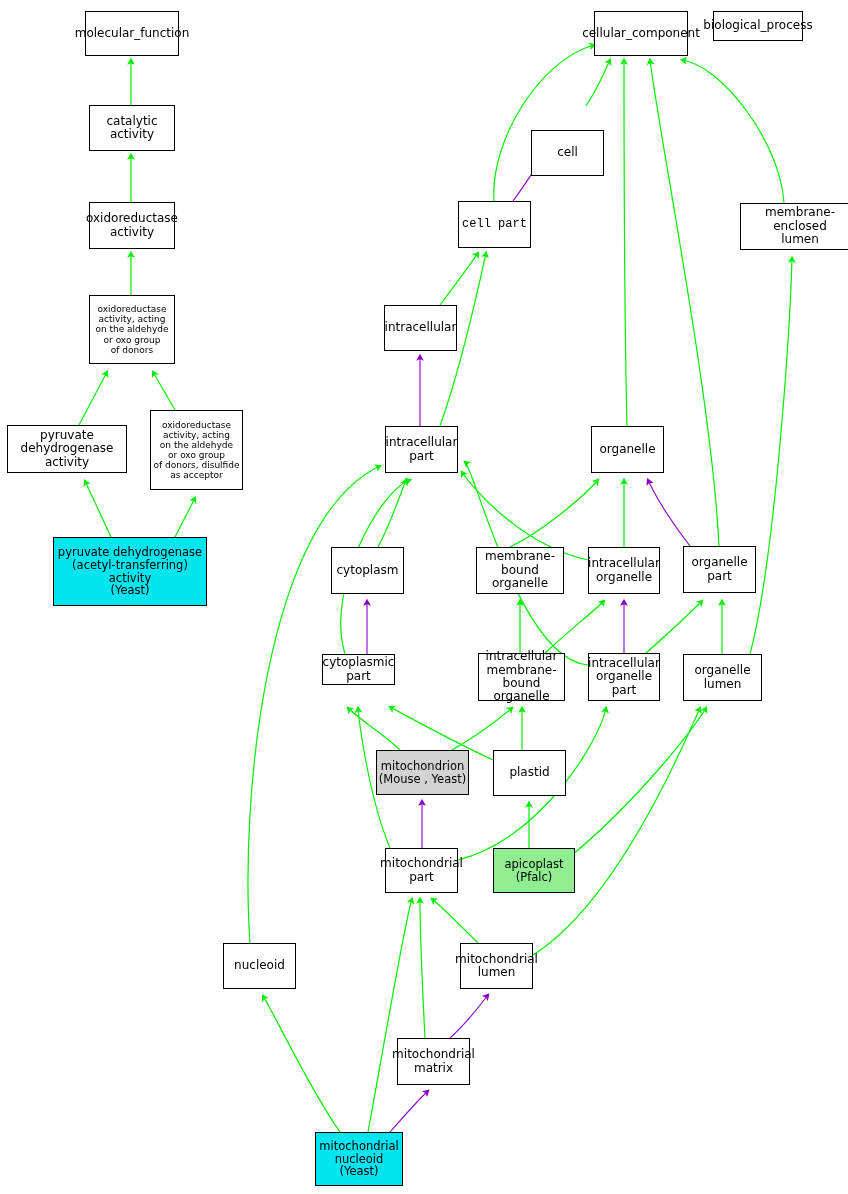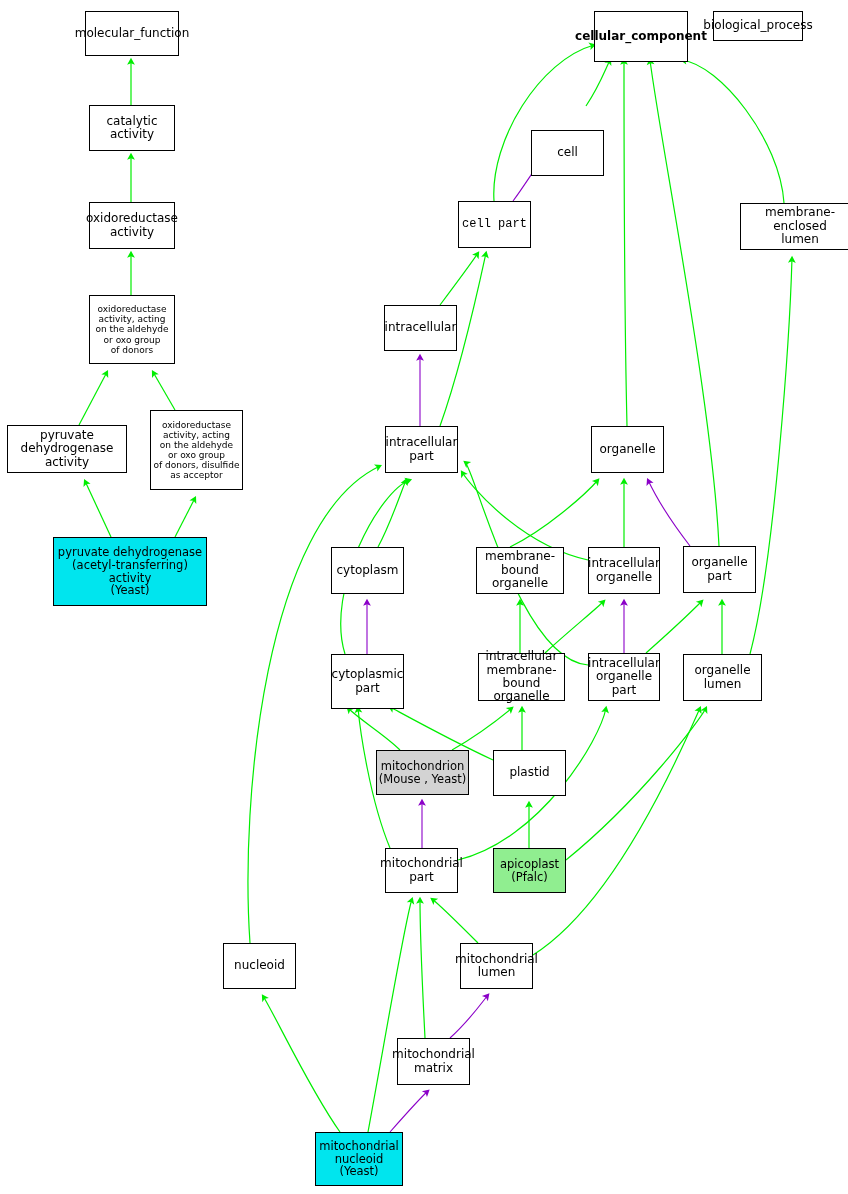--- a/index.html
+++ b/index.html
@@ -110,50 +110,50 @@
       <div class="node sz-s " style="left: 150px; top: 410px; width: 93px; height: 80px;"><span>oxidoreductase
 activity, acting
 on the aldehyde
 or oxo group
 of donors, disulfide
 as acceptor</span></div>
       <div class="node sz-l hl-cyan" style="left: 53px; top: 537px; width: 154px; height: 69px;"><span>pyruvate dehydrogenase
 (acetyl-transferring)
 activity
 (Yeast)</span></div>
-      <div class="node sz-m " style="left: 594px; top: 11px; width: 94px; height: 51px; font-weight: bold;"><span>cellular_component</span></div>
+      <div class="node sz-m " style="left: 594px; top: 11px; width: 94px; height: 45px;"><span>cellular_component</span></div>
       <div class="node sz-m " style="left: 713px; top: 11px; width: 90px; height: 30px;"><span>biological_process</span></div>
       <div class="node sz-m " style="left: 531px; top: 106px; width: 73px; height: 46px; margin-top: 24px;"><span>cell</span></div>
       <div class="node sz-m " style="left: 458px; top: 201px; width: 73px; height: 47px; font-family: Liberation Mono, monospace;"><span>cell part</span></div>
       <div class="node sz-m " style="left: 740px; top: 203px; width: 120px; height: 47px;"><span>membrane-enclosed
 lumen</span></div>
       <div class="node sz-m " style="left: 384px; top: 305px; width: 73px; height: 46px;"><span>intracellular</span></div>
       <div class="node sz-m " style="left: 385px; top: 426px; width: 73px; height: 47px;"><span>intracellular
 part</span></div>
       <div class="node sz-m " style="left: 591px; top: 426px; width: 73px; height: 47px;"><span>organelle</span></div>
       <div class="node sz-m " style="left: 331px; top: 547px; width: 73px; height: 47px;"><span>cytoplasm</span></div>
       <div class="node sz-m " style="left: 476px; top: 547px; width: 88px; height: 47px;"><span>membrane-bound
 organelle</span></div>
       <div class="node sz-m " style="left: 588px; top: 547px; width: 72px; height: 47px;"><span>intracellular
 organelle</span></div>
       <div class="node sz-m " style="left: 683px; top: 546px; width: 73px; height: 47px;"><span>organelle part</span></div>
-      <div class="node sz-m " style="left: 331px; top: 654px; width: 73px; height: 55px;"><span>cytoplasmic
+      <div class="node sz-m " style="left: 322px; top: 654px; width: 73px; height: 31px;"><span>cytoplasmic
 part</span></div>
       <div class="node sz-m " style="left: 478px; top: 653px; width: 87px; height: 48px;"><span>intracellular
 membrane-bound
 organelle</span></div>
       <div class="node sz-m " style="left: 588px; top: 653px; width: 72px; height: 48px;"><span>intracellular
 organelle part</span></div>
       <div class="node sz-m " style="left: 683px; top: 654px; width: 79px; height: 47px;"><span>organelle lumen</span></div>
       <div class="node sz-l hl-grey" style="left: 376px; top: 750px; width: 93px; height: 45px;"><span>mitochondrion
 (Mouse , Yeast)</span></div>
       <div class="node sz-m " style="left: 493px; top: 750px; width: 73px; height: 46px;"><span>plastid</span></div>
       <div class="node sz-m " style="left: 385px; top: 848px; width: 73px; height: 45px;"><span>mitochondrial
 part</span></div>
-      <div class="node sz-l hl-green" style="left: 493px; top: 848px; width: 73px; height: 45px; justify-content: center;"><span>apicoplast
+      <div class="node sz-l hl-green" style="left: 493px; top: 848px; width: 82px; height: 45px; justify-content: center;"><span>apicoplast
 (Pfalc)</span></div>
       <div class="node sz-m " style="left: 223px; top: 943px; width: 73px; height: 46px;"><span>nucleoid</span></div>
       <div class="node sz-m " style="left: 460px; top: 943px; width: 73px; height: 46px;"><span>mitochondrial
 lumen</span></div>
       <div class="node sz-m " style="left: 397px; top: 1038px; width: 73px; height: 47px;"><span>mitochondrial
 matrix</span></div>
       <div class="node sz-l hl-cyan" style="left: 315px; top: 1132px; width: 88px; height: 54px;"><span>mitochondrial
 nucleoid
 (Yeast)</span></div>
     </div>

